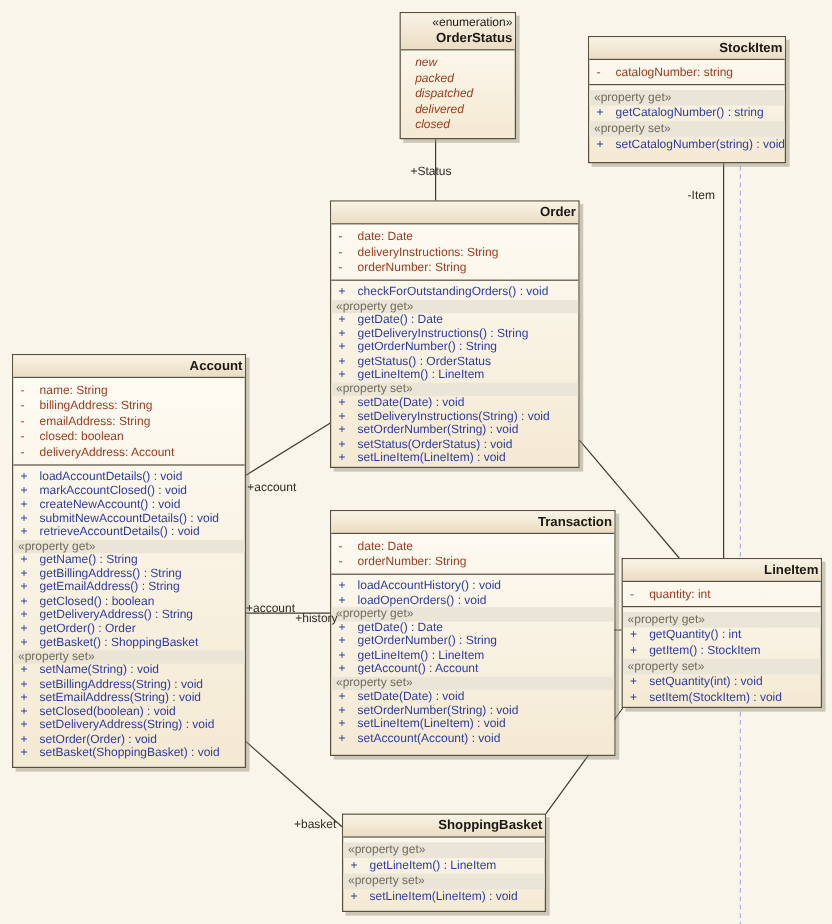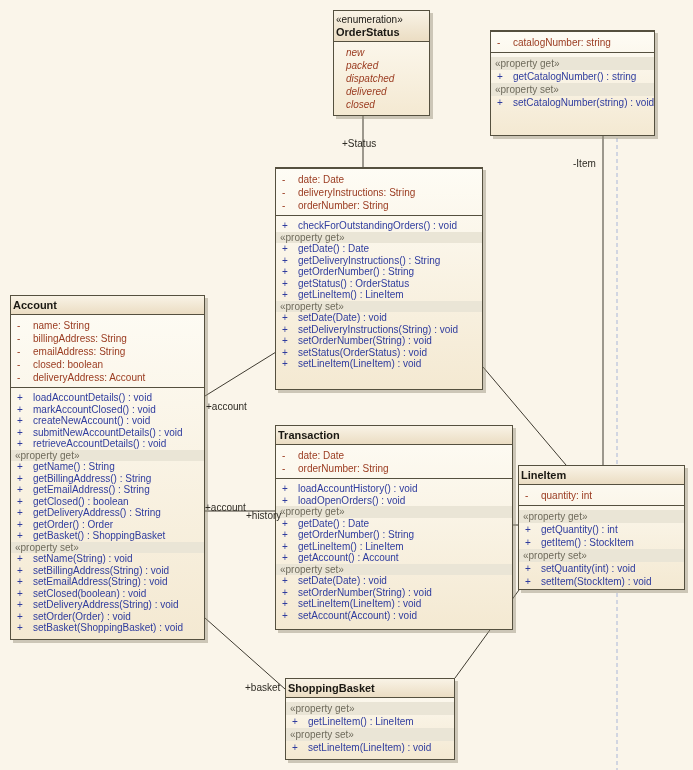--- a/index.html
+++ b/index.html
@@ -23,21 +23,21 @@
     position:absolute;
     display:flex;flex-direction:column;
     box-sizing:border-box;
     border:1px solid #55503F;
     background:linear-gradient(180deg,#FEFCF5 0%,#F4E9D2 100%);
     box-shadow:3px 3px 0 rgba(148,141,122,0.45);
     z-index:2;
     overflow:hidden;
   }
   .title{
-    text-align:left;
+    text-align:right;
     padding:3px 2px 2px 2px;
     background:linear-gradient(180deg,#F9F3E6 0%,#EBDDC3 100%);
   }
   .title .stereo-line{font-size:10px;line-height:12px;color:#1A1813;}
   .title .name{font-weight:bold;font-size:11px;line-height:13px;color:#1A1813;}
   .comp{border-top:1px solid #55503F;padding:4px 0 3px 0;}
   .comp.grow{flex:1;}
   .row{
     display:flex;align-items:center;
     height:11.5px;font-size:10px;line-height:11px;
@@ -106,20 +106,23 @@
         <div class="row enum">
           <span class="txt">delivered</span>
         </div>
         <div class="row enum">
           <span class="txt">closed</span>
         </div>
       </div>
   </div>
 
   <div class="uml-box box-stock-item">
+    <div class="title">
+      <div class="name">StockItem</div>
+    </div>
     <div class="comp attrs">
         <div class="row attr">
           <span class="vis">-</span>
           <span class="txt">catalogNumber:  string</span>
         </div>
       </div>
     <div class="comp roomy grow">
         <div class="row stereo">
           <span class="txt">«property get»</span>
         </div>
@@ -131,20 +134,23 @@
           <span class="txt">«property set»</span>
         </div>
         <div class="row op">
           <span class="vis">+</span>
           <span class="txt">setCatalogNumber(string) : void</span>
         </div>
       </div>
   </div>
 
   <div class="uml-box box-order">
+    <div class="title">
+      <div class="name">Order</div>
+    </div>
     <div class="comp attrs">
         <div class="row attr">
           <span class="vis">-</span>
           <span class="txt">date:  Date</span>
         </div>
         <div class="row attr">
           <span class="vis">-</span>
           <span class="txt">deliveryInstructions:  String</span>
         </div>
         <div class="row attr">

